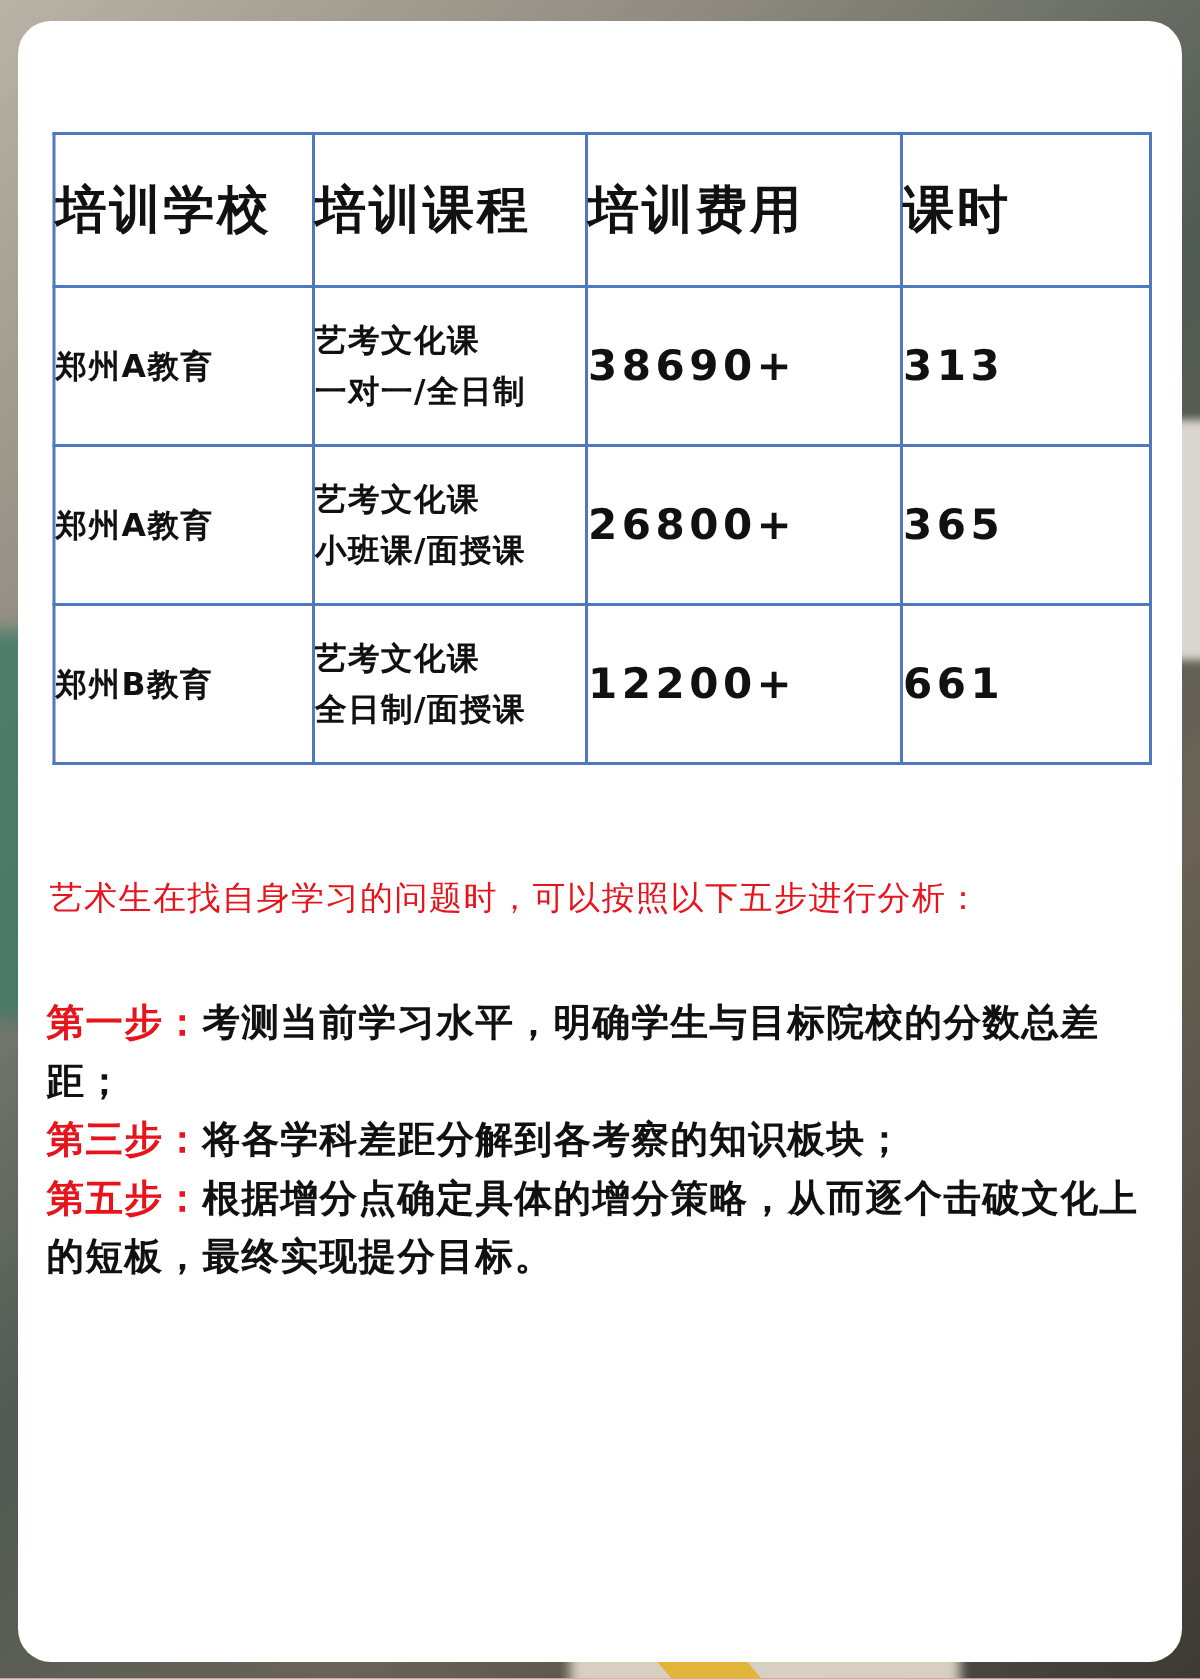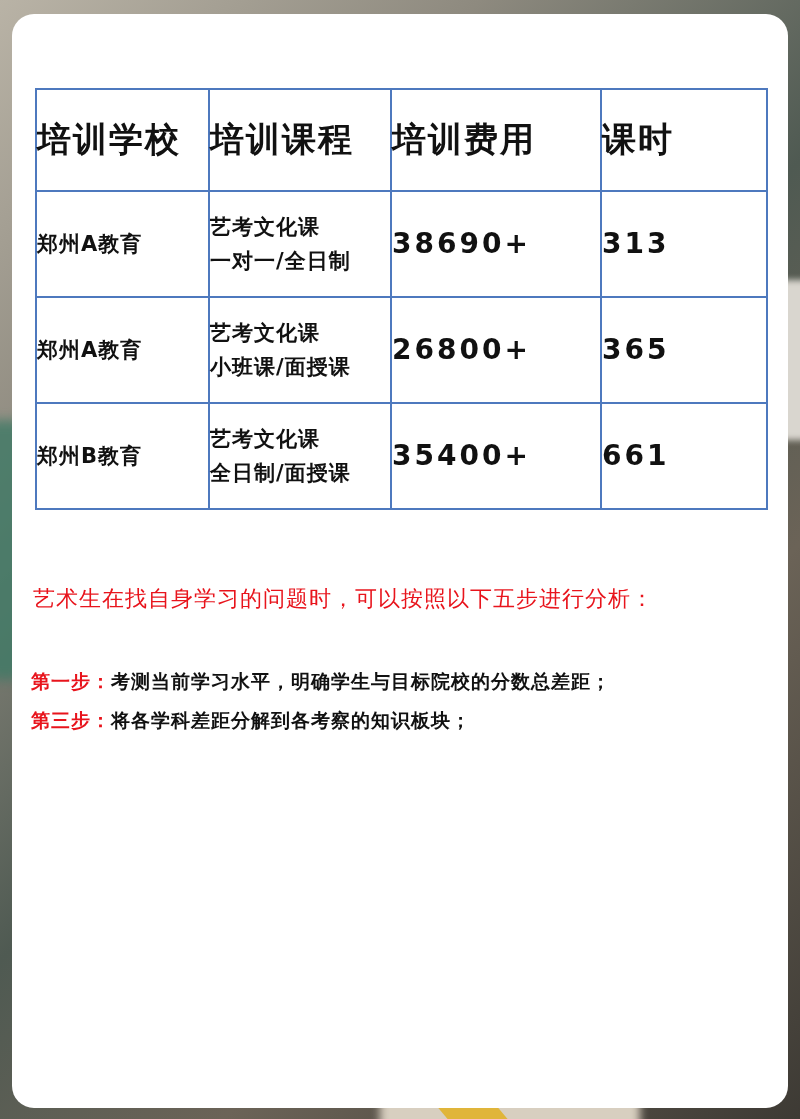--- a/index.html
+++ b/index.html
@@ -54,21 +54,21 @@
     color: #e8141c;
     font-weight: normal;
     font-size: 22px;
     letter-spacing: 1px;
   }
   .steps {
     position: absolute;
     left: 19px; top: 648px;
     width: 740px;
     font-weight: bold;
-    font-size: 19px;
+    font-size: 25px;
     line-height: 39px;
     color: #111;
     letter-spacing: 1px;
   }
   .step { display: block; }
   .step-label { color: #e8141c; }
 </style>
 </head>
 <body>
 
@@ -110,29 +110,32 @@
       </td>
       <td class="num">26800+</td>
       <td class="num">365</td>
     </tr>
     <tr>
       <td>郑州B教育</td>
       <td>
         <div>艺考文化课</div>
         <div>全日制/面授课</div>
       </td>
-      <td class="num">35400+</td>
+      <td class="num">12200+</td>
       <td class="num">661</td>
     </tr>
   </tbody>
     </table>
 
   <div class="intro">艺术生在找自身学习的问题时，可以按照以下五步进行分析：</div>
 
   <div class="steps">
     <div class="step">
       <span class="step-label">第一步：</span><span>考测当前学习水平，明确学生与目标院校的分数总差距；</span>
     </div>
     <div class="step">
       <span class="step-label">第三步：</span><span>将各学科差距分解到各考察的知识板块；</span>
     </div>
+    <div class="step">
+      <span class="step-label">第五步：</span><span>根据增分点确定具体的增分策略，从而逐个击破文化上的短板，最终实现提分目标。</span>
+    </div>
   </div>
 </div>
 
 </body></html>

